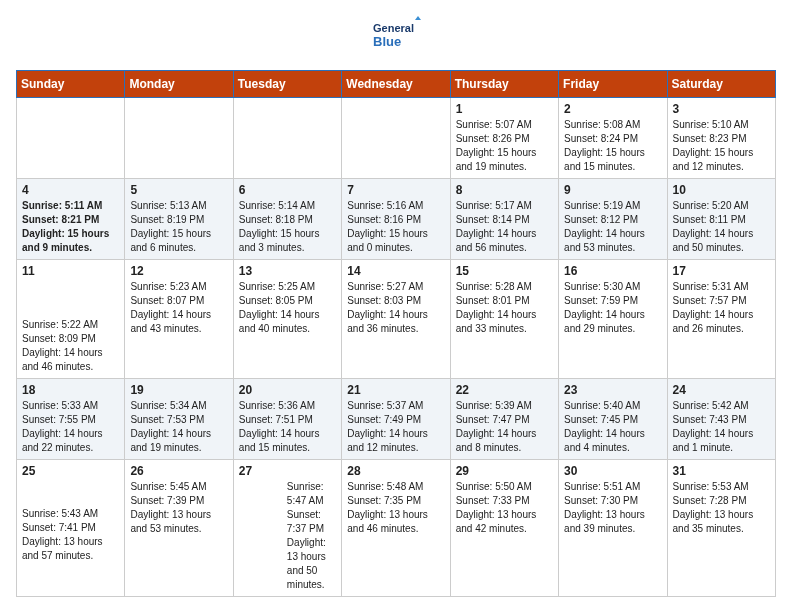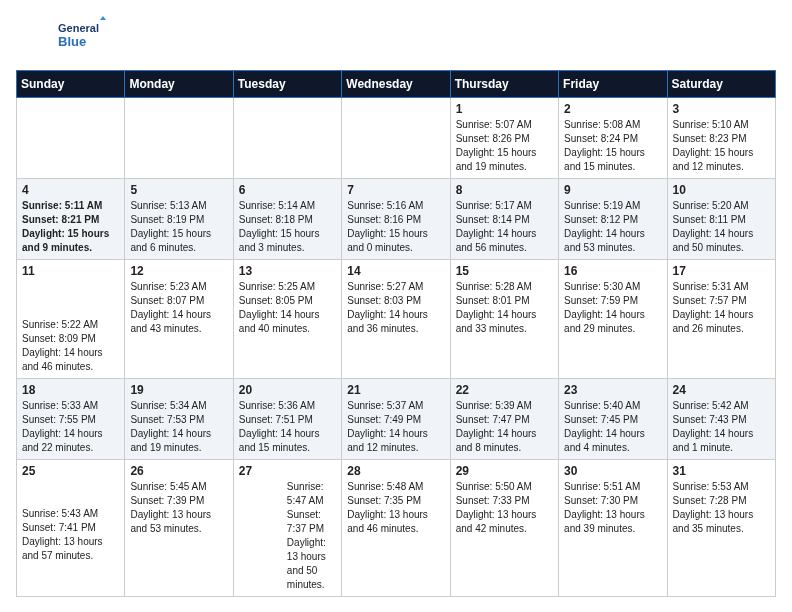--- a/index.html
+++ b/index.html
@@ -5,24 +5,23 @@
     * { margin: 0; padding: 0; box-sizing: border-box; }
     body {
       font-family: Arial, sans-serif;
       background: #fff;
       width: 792px;
       min-height: 612px;
       padding: 16px;
     }
     .header {
       display: flex;
-      justify-content: flex-start;
+      justify-content: center;
       align-items: flex-start;
       margin-bottom: 10px;
-      margin-left: 40px;
     }
     .logo {
       display: flex;
       align-items: center;
       gap: 4px;
     }
     .title-block {
       text-align: right;
     }
     .month-year {
@@ -33,21 +32,21 @@
     .location {
       font-size: 15px;
       color: #333;
     }
     .calendar {
       width: 100%;
       border-collapse: collapse;
       table-layout: fixed;
     }
     .calendar th {
-      background-color: #0f172a;
+      background-color: #c2410c;
       color: #fff;
       font-size: 12px;
       font-weight: bold;
       padding: 6px 4px;
       text-align: left;
       border: 1px solid #2a6fba;
     }
     .calendar td {
       border: 1px solid #ccc;
       vertical-align: top;

